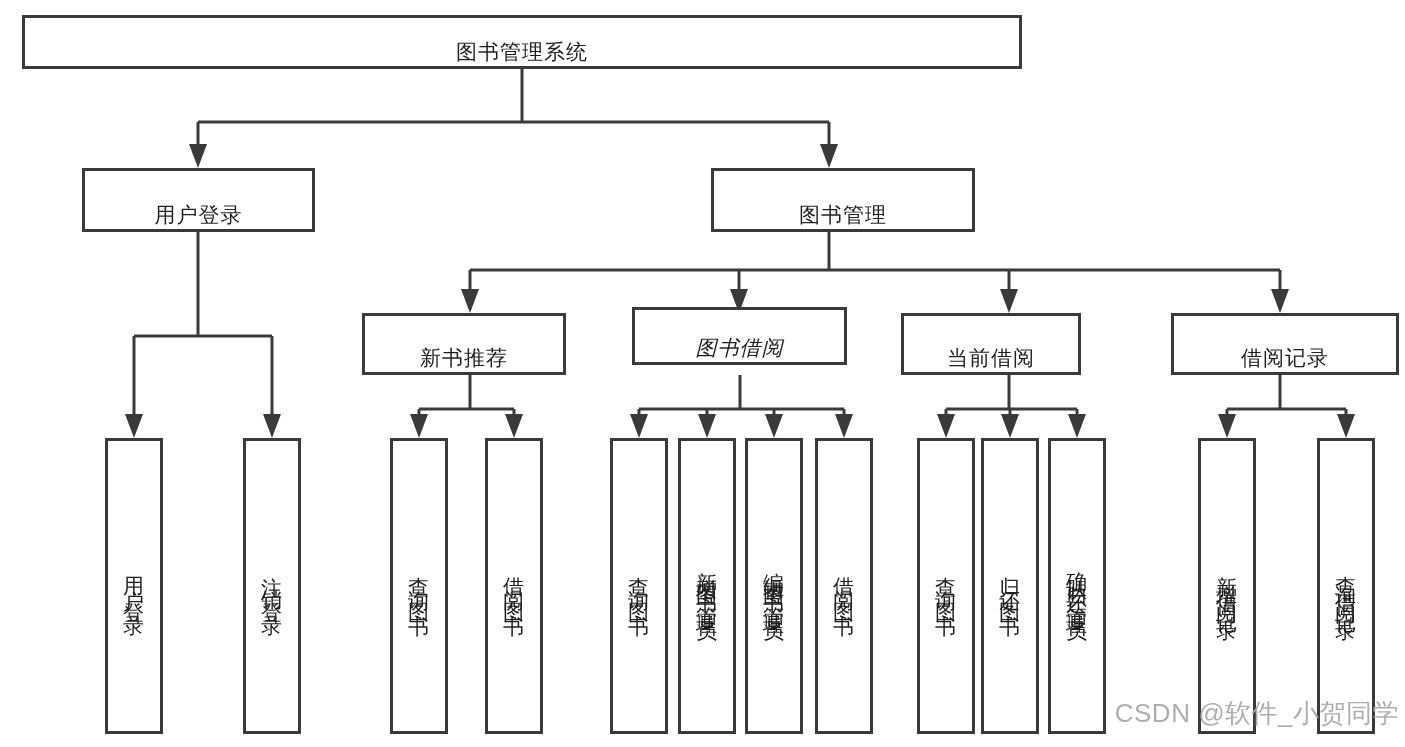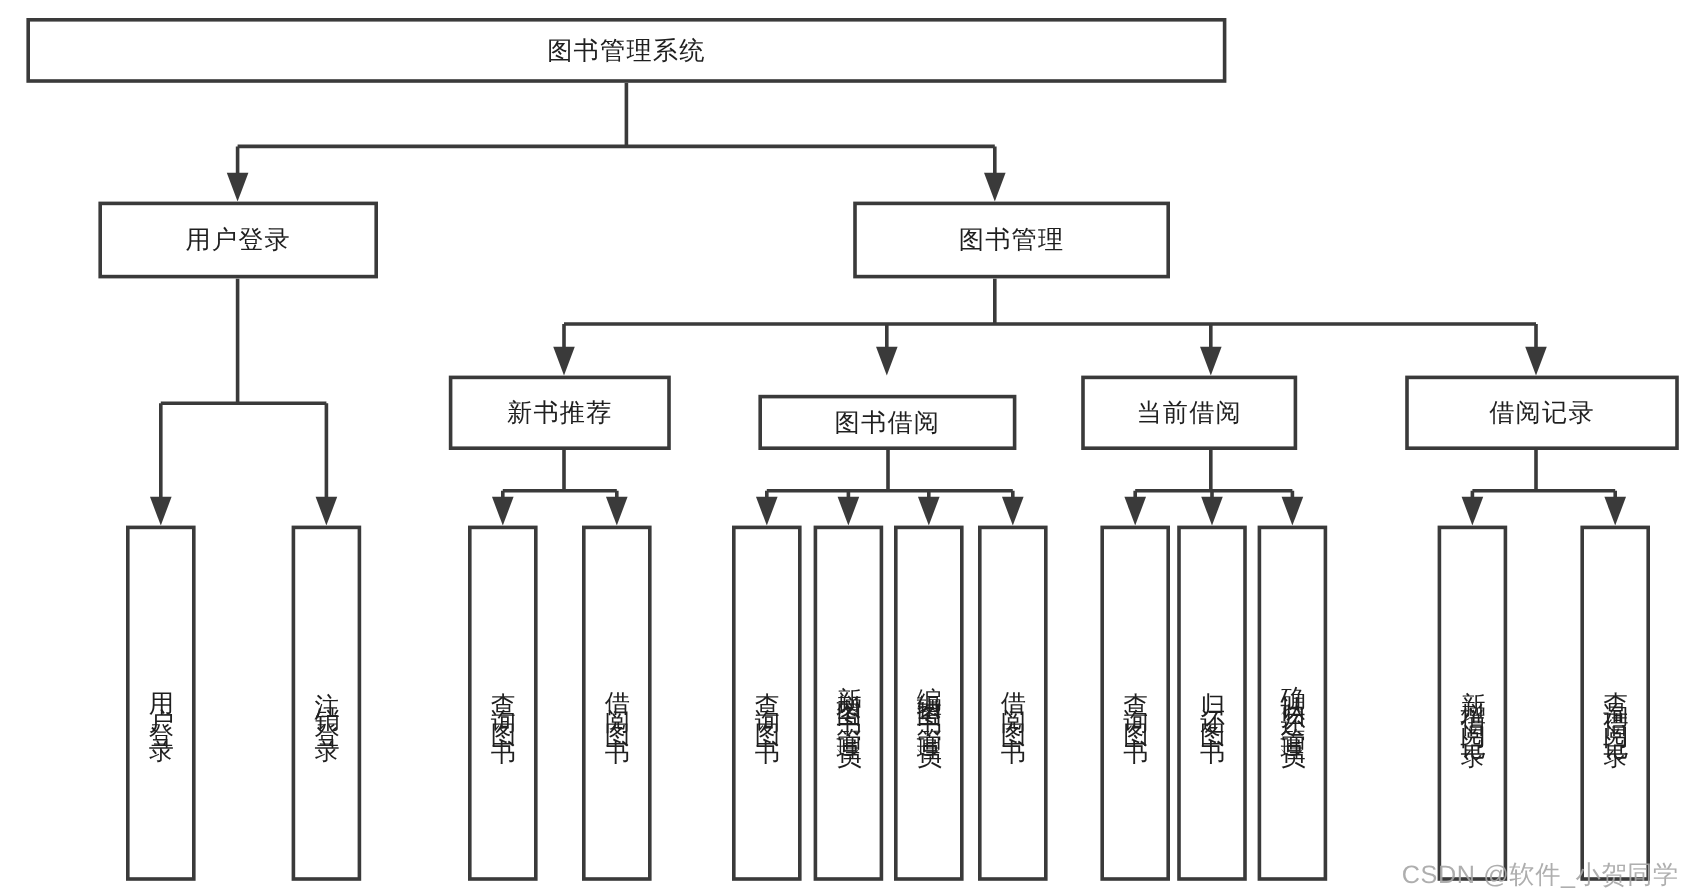--- a/index.html
+++ b/index.html
@@ -21,21 +21,21 @@
     stroke-width: 3;
     fill: none;
   }
   .wires polygon { fill: #3a3a3a; }
   .hbox {
     position: absolute;
     background: #ffffff;
     border: 3px solid #3a3a3a;
     box-sizing: border-box;
     display: flex;
-    align-items: center;
+    align-items: flex-end;
     justify-content: center;
     font-size: 21px;
     letter-spacing: 1px;
     color: #1f1f1f;
   }
   .vbox {
     position: absolute;
     top: 438px;
     width: 58px;
     height: 296px;
@@ -53,22 +53,22 @@
     font-size: 21px;
     line-height: 1;
     white-space: nowrap;
   }
   .sp-wide  { letter-spacing: 13px; }
   .sp-mid   { letter-spacing: 9px; }
   .sp-tight { letter-spacing: 7px; }
   .watermark {
     position: absolute;
     right: 6px;
-    bottom: 4px;
-    font-size: 21px;
+    bottom: 16px;
+    font-size: 26px;
     color: #a6a6a6;
     opacity: 0.9;
     letter-spacing: 0.5px;
   }
 </style>
 </head>
 <body>
 
 <div class="canvas">
 
@@ -105,24 +105,24 @@
     <span>图书管理系统</span>
   </div>
 
   <div class="hbox" style="left:82px; top:168px; width:233px; height:64px;">
     <span>用户登录</span>
   </div>
   <div class="hbox" style="left:711px; top:168px; width:264px; height:64px;">
     <span>图书管理</span>
   </div>
 
-  <div class="hbox" style="left:374px; top:313px; width:185px; height:62px;">
+  <div class="hbox" style="left:362px; top:313px; width:204px; height:62px;">
     <span>新书推荐</span>
   </div>
-  <div class="hbox" style="left:632px; top:329px; width:215px; height:46px;">
+  <div class="hbox" style="left:632px; top:307px; width:215px; height:58px;font-style:italic;">
     <span>图书借阅</span>
   </div>
   <div class="hbox" style="left:901px; top:313px; width:180px; height:62px;">
     <span>当前借阅</span>
   </div>
   <div class="hbox" style="left:1171px; top:313px; width:228px; height:62px;">
     <span>借阅记录</span>
   </div>
 
   <div class="vbox" style="left:105px;">

